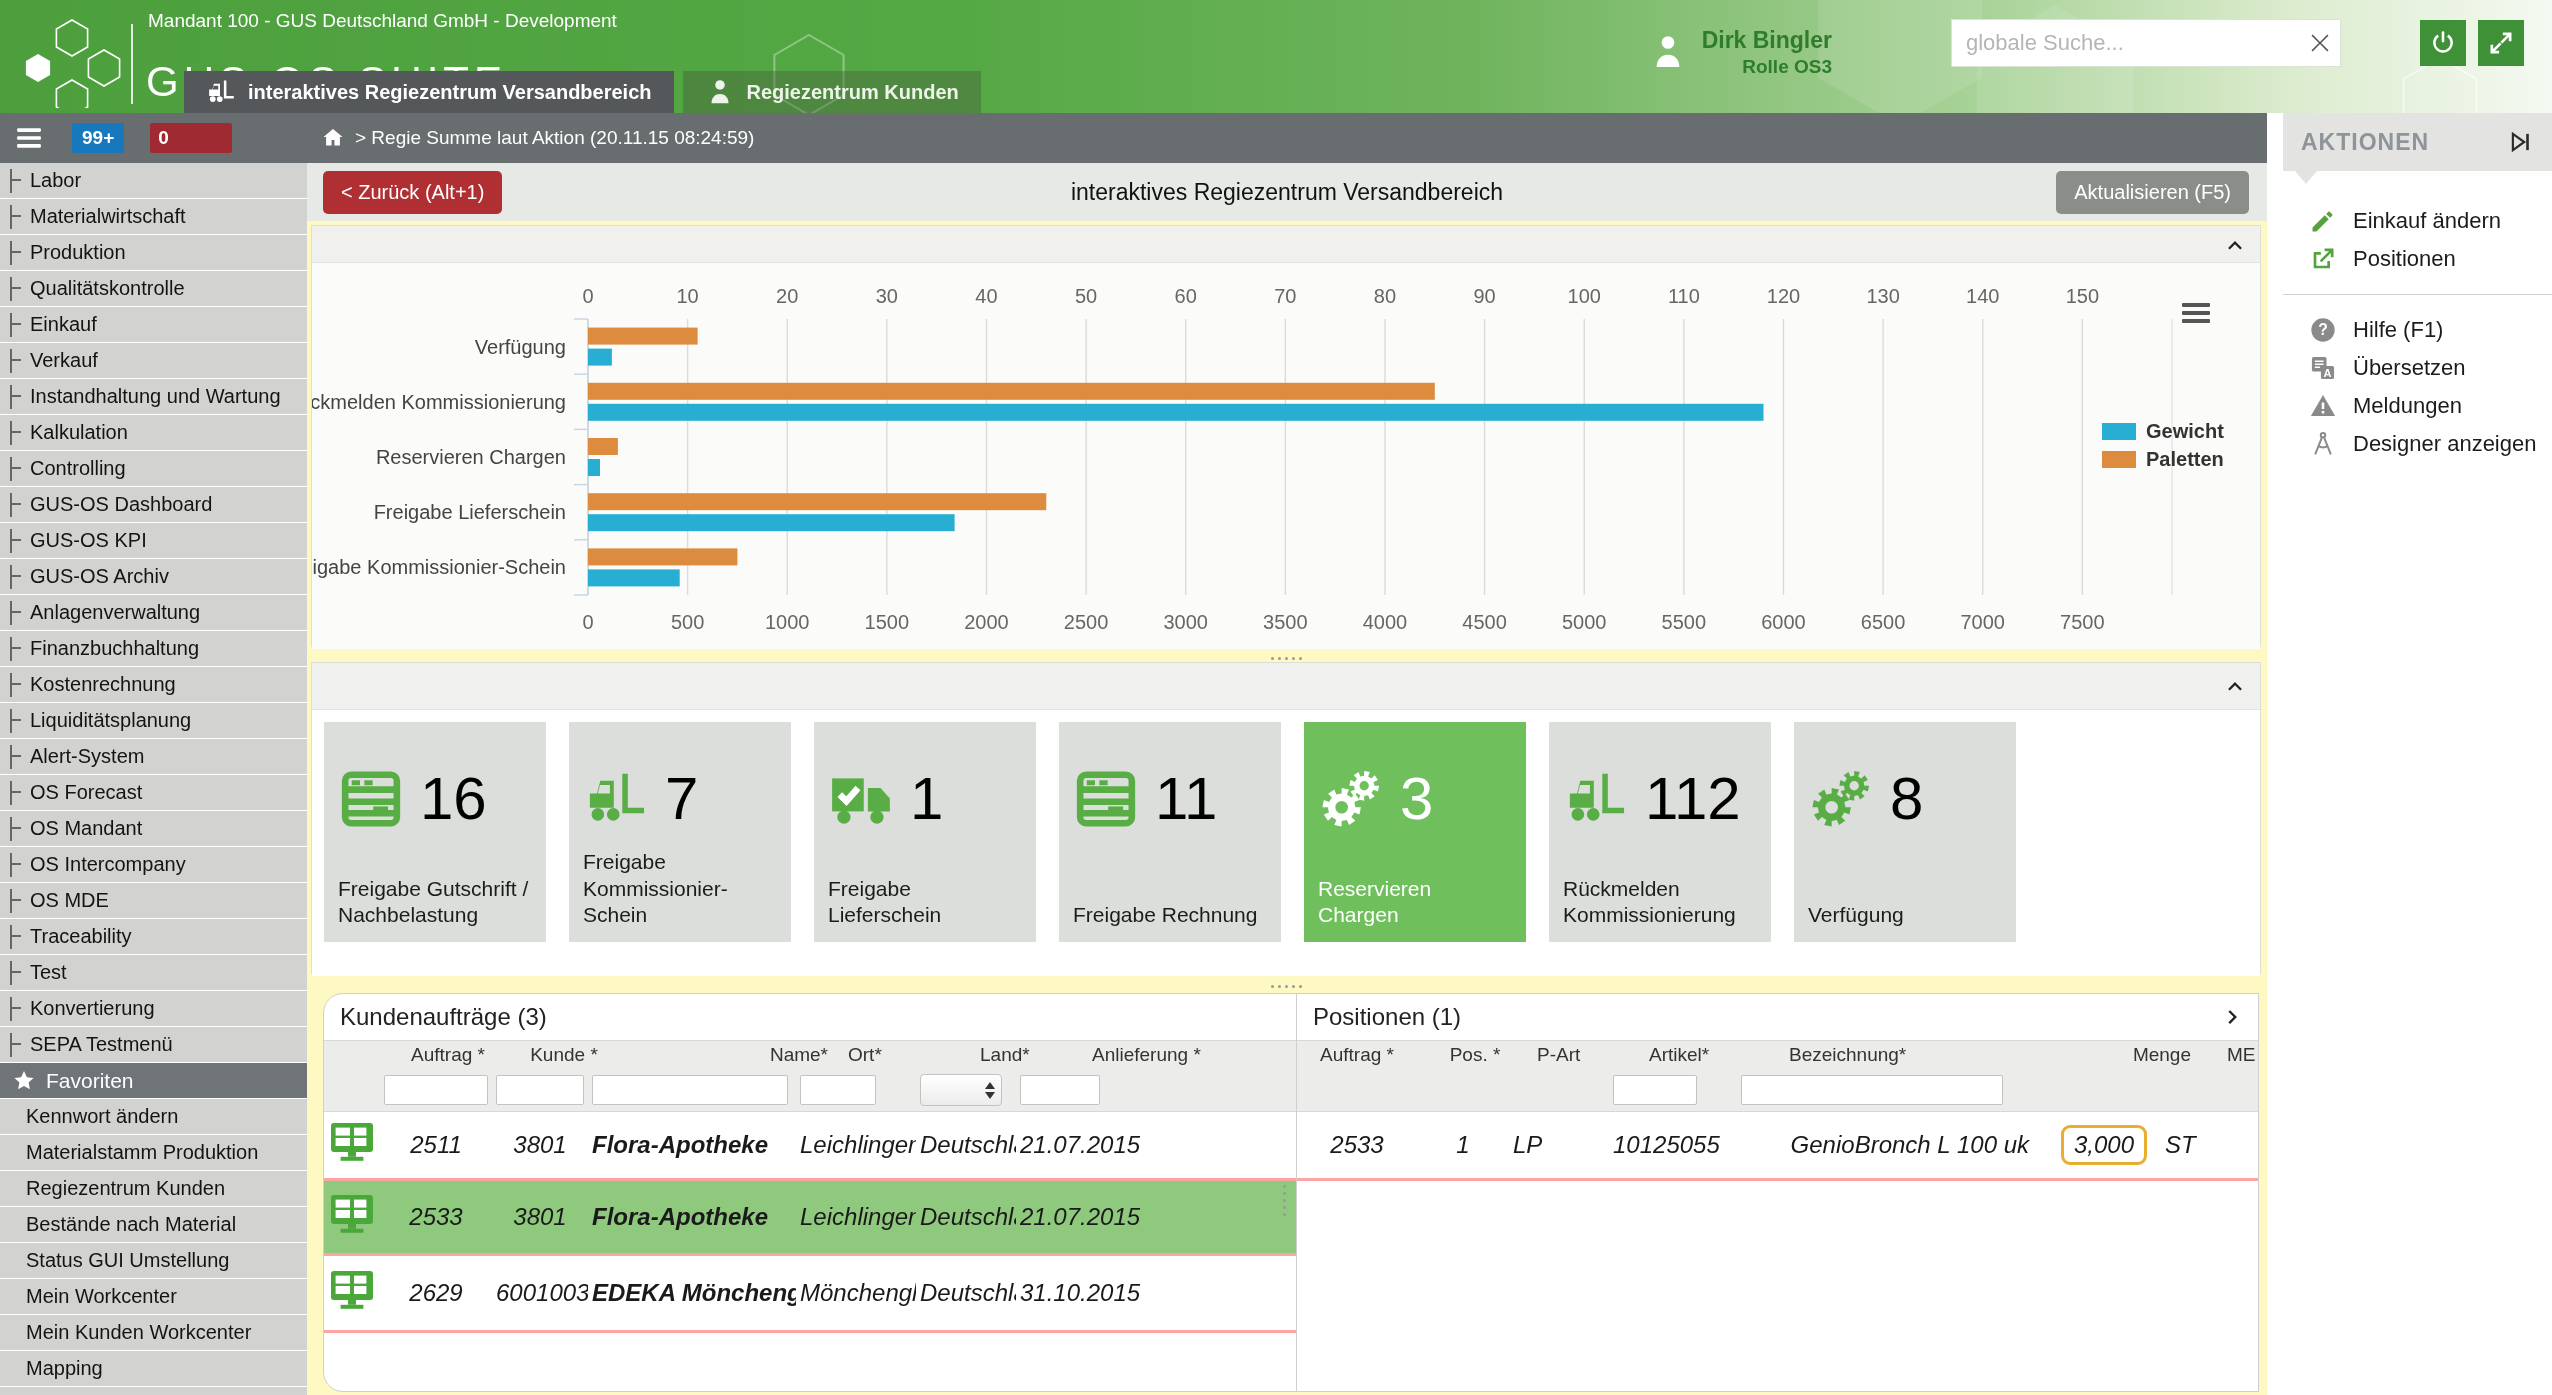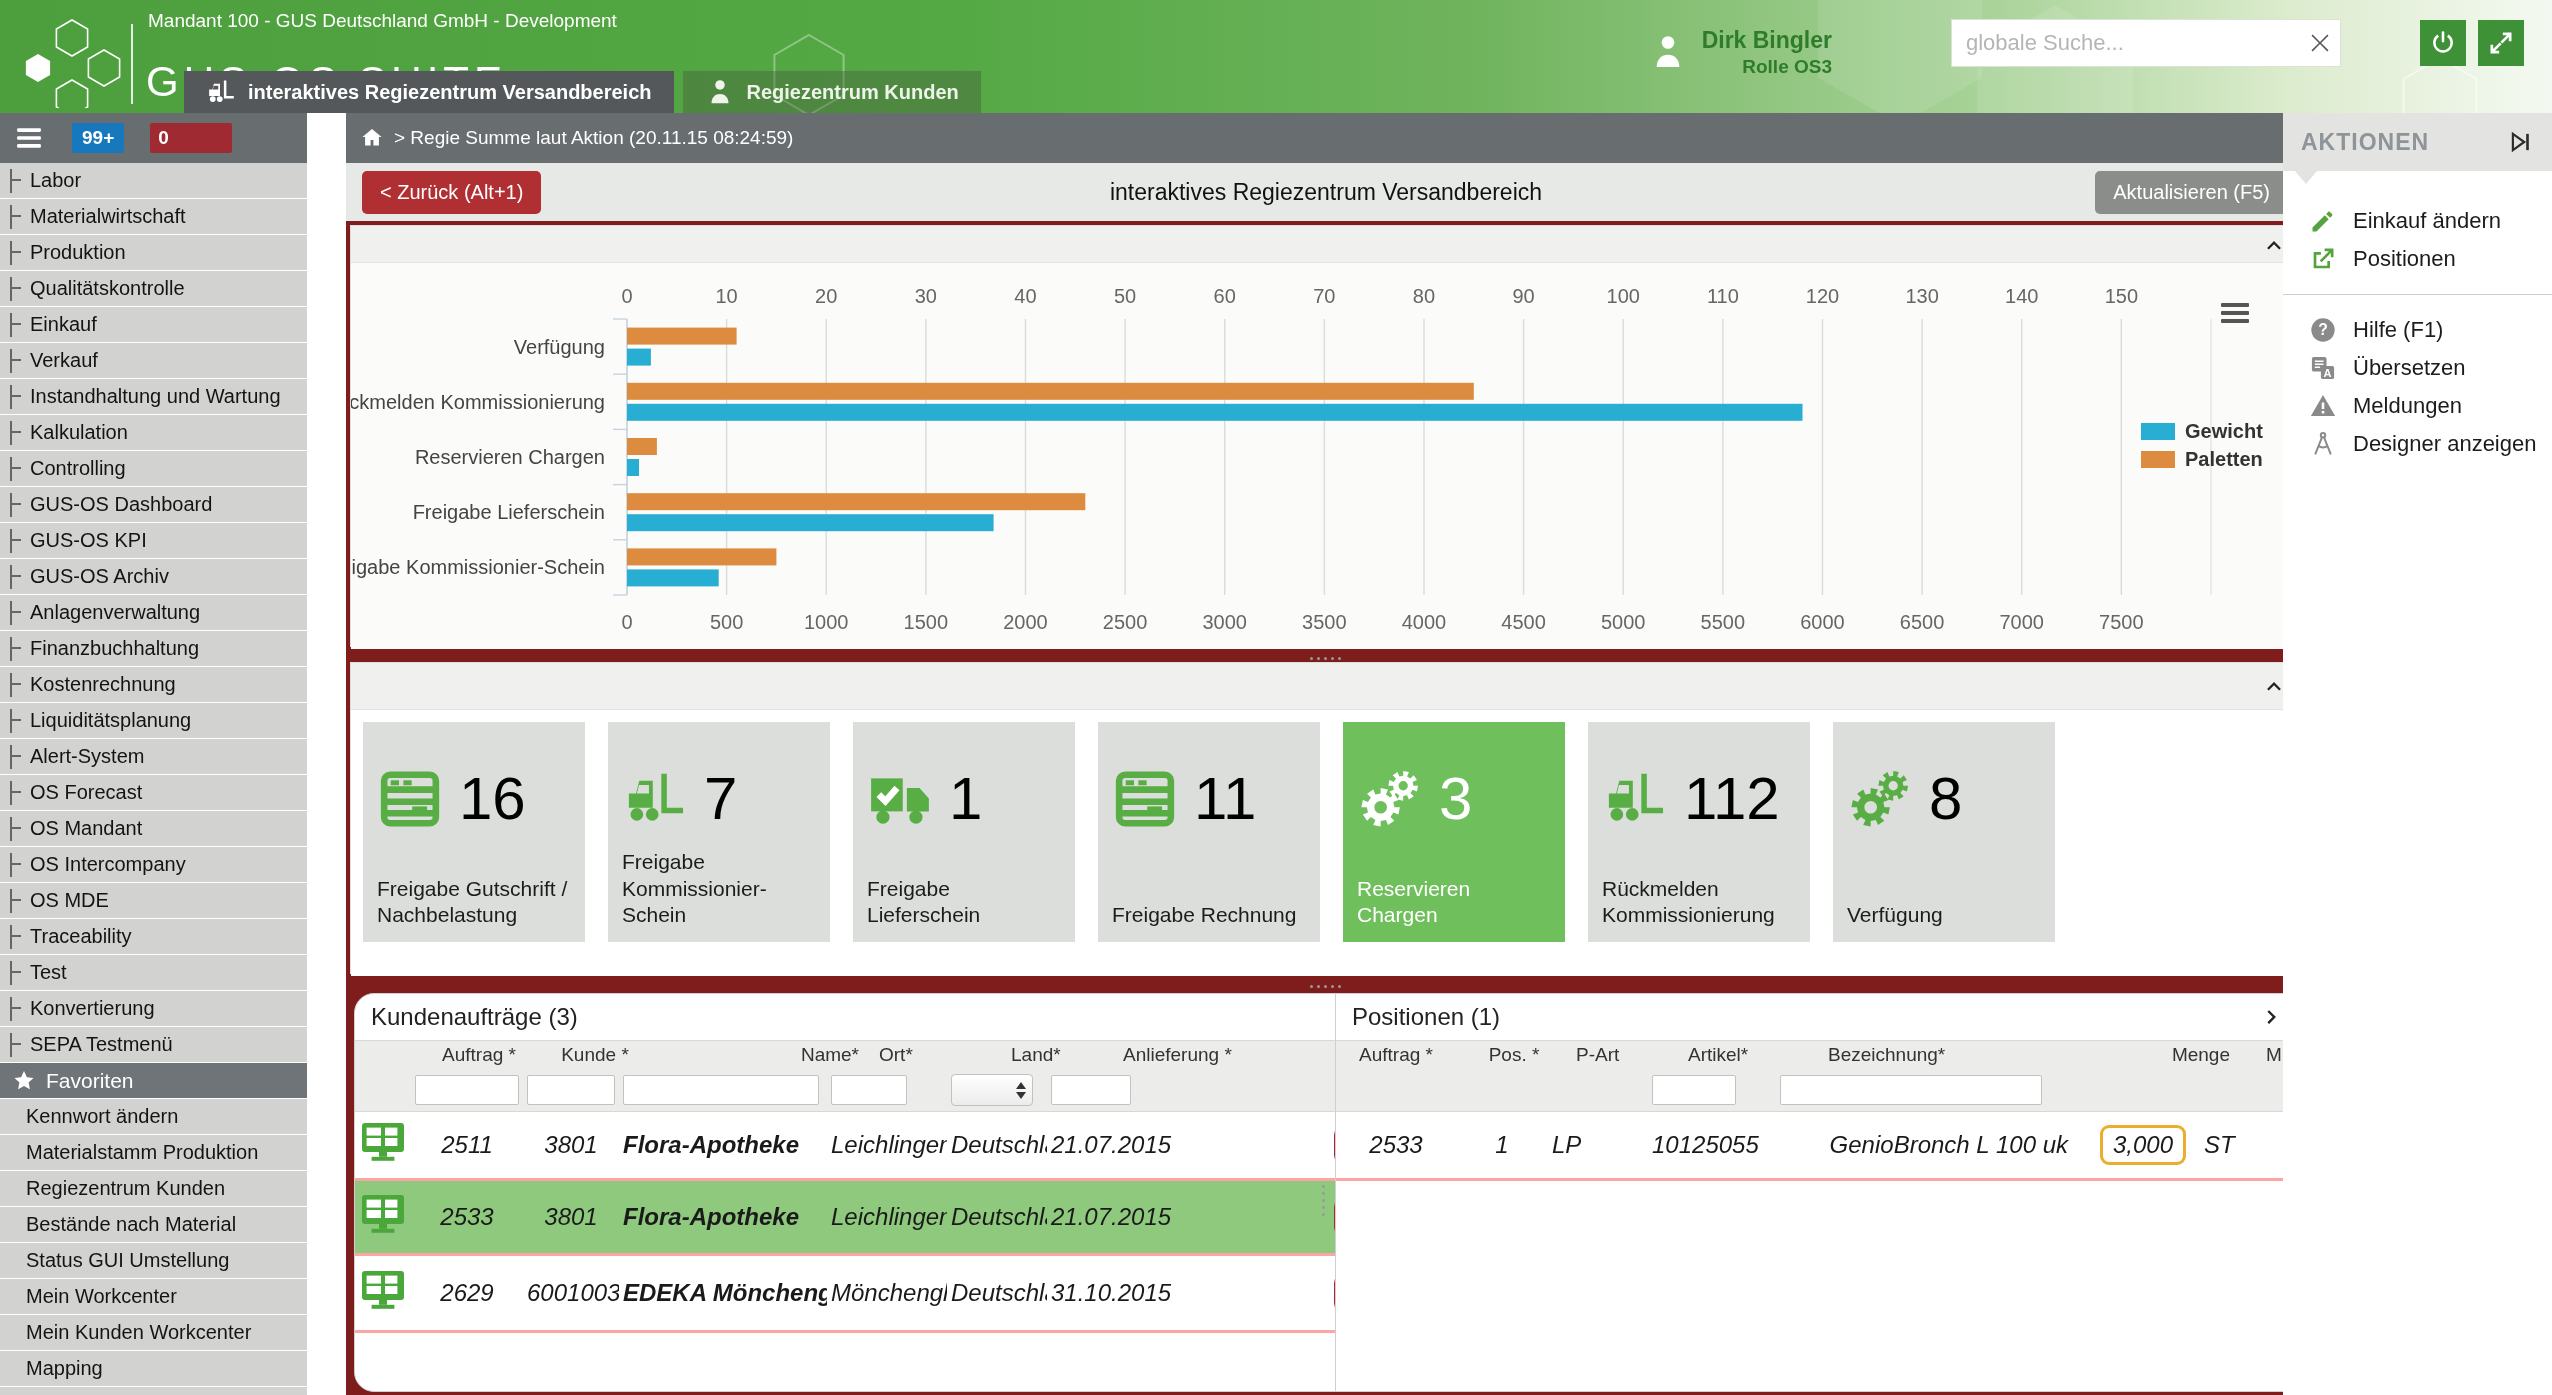--- a/index.html
+++ b/index.html
@@ -49,21 +49,21 @@
   #nav-list{padding-top:0;}
   .nav-item{height:35px;margin-bottom:1px;background:#d2d2d0;display:flex;align-items:center;
     font-size:20px;color:#141414;cursor:pointer;padding-left:10px;}
   .tree-glyph{width:16px;height:24px;border-left:2px solid #666;position:relative;margin-right:2px;flex:none;}
   .tree-glyph::after{content:"";position:absolute;left:0;top:10px;width:9px;height:2px;background:#666;}
   .nav-item.fav-header{background:#6e7477;color:#fff;font-size:21px;gap:10px;}
   .fav-header .f-icon{width:24px;height:24px;color:#fff;margin-left:2px;}
   .f-icon svg{width:100%;height:100%;}
   .nav-item.fav-item{padding-left:26px;}
   
-  #main{position:absolute;left:307px;top:113px;width:1960px;height:1282px;background:#7f1d1d;overflow:hidden;margin-left:39px;}
+  #main{position:absolute;left:307px;top:113px;width:1960px;height:1282px;background:#fef9c3;overflow:hidden;}
   #breadcrumb-bar{height:50px;background:#686d70;display:flex;align-items:center;gap:10px;padding:0 14px;color:#fff;}
   #breadcrumb-home{width:24px;height:24px;color:#fff;cursor:pointer;}
   #breadcrumb-home svg{width:100%;height:100%;}
   #breadcrumb-text{font-size:19px;}
   #toolbar{height:58px;background:#e7e9e6;position:relative;display:flex;align-items:center;}
   #back-btn{position:absolute;left:16px;background:#b02f33;color:#fff;font-size:20px;border:none;
     border-radius:5px;padding:10px 18px;cursor:pointer;font-family:"Liberation Sans",sans-serif;}
   #page-title{width:100%;text-align:center;font-size:23px;color:#111;}
   #refresh-btn{position:absolute;right:18px;background:#8b8d8b;color:#fff;font-size:20px;border:none;
     border-radius:5px;padding:10px 18px;cursor:pointer;font-family:"Liberation Sans",sans-serif;}
@@ -86,21 +86,21 @@
   .tile .tile-icon{width:66px;height:66px;color:#58ae45;flex:none;}
   .tile .tile-icon svg{width:100%;height:100%;}
   .tile .tile-count{font-size:60px;color:#000;}
   .tile .tile-label{position:absolute;left:14px;right:10px;bottom:14px;font-size:21px;color:#1c1c1c;line-height:1.25;}
   .tile.selected{background:#6fc05c;}
   .tile.selected .tile-icon{color:#fff;}
   .tile.selected .tile-count,.tile.selected .tile-label{color:#fff;}
   #tables-row{position:absolute;left:4px;top:880px;width:1950px;height:402px;}
   .grid-panel{position:absolute;top:0;height:399px;background:#fff;box-sizing:border-box;
     border:1px solid #cfcfcd;overflow:hidden;}
-  #orders-panel{left:4px;width:1133px;border-radius:20px;}
+  #orders-panel{left:12px;width:1133px;border-radius:20px;}
   #positions-panel{left:985px;width:963px;}
   .grid-title{height:46px;display:flex;align-items:center;padding:0 16px;font-size:24px;color:#222;
     border-bottom:1px solid #d8d8d5;position:relative;}
   .grid-title .collapse-chevron{top:12px;}
   .thead{background:#ececea;border-bottom:1px solid #d8d8d5;}
   .th-row{display:grid;align-items:center;height:28px;font-size:19px;color:#333;gap:12px;}
   .th-row>div{overflow:hidden;white-space:nowrap;padding:0 4px;box-sizing:border-box;}
   .filter-row{display:grid;align-items:center;height:42px;}
   .filter-row>div{padding:0 4px;box-sizing:border-box;}
   .f-input{height:30px;background:#fff;border:1px solid #c2c2c0;border-radius:2px;box-sizing:border-box;}

